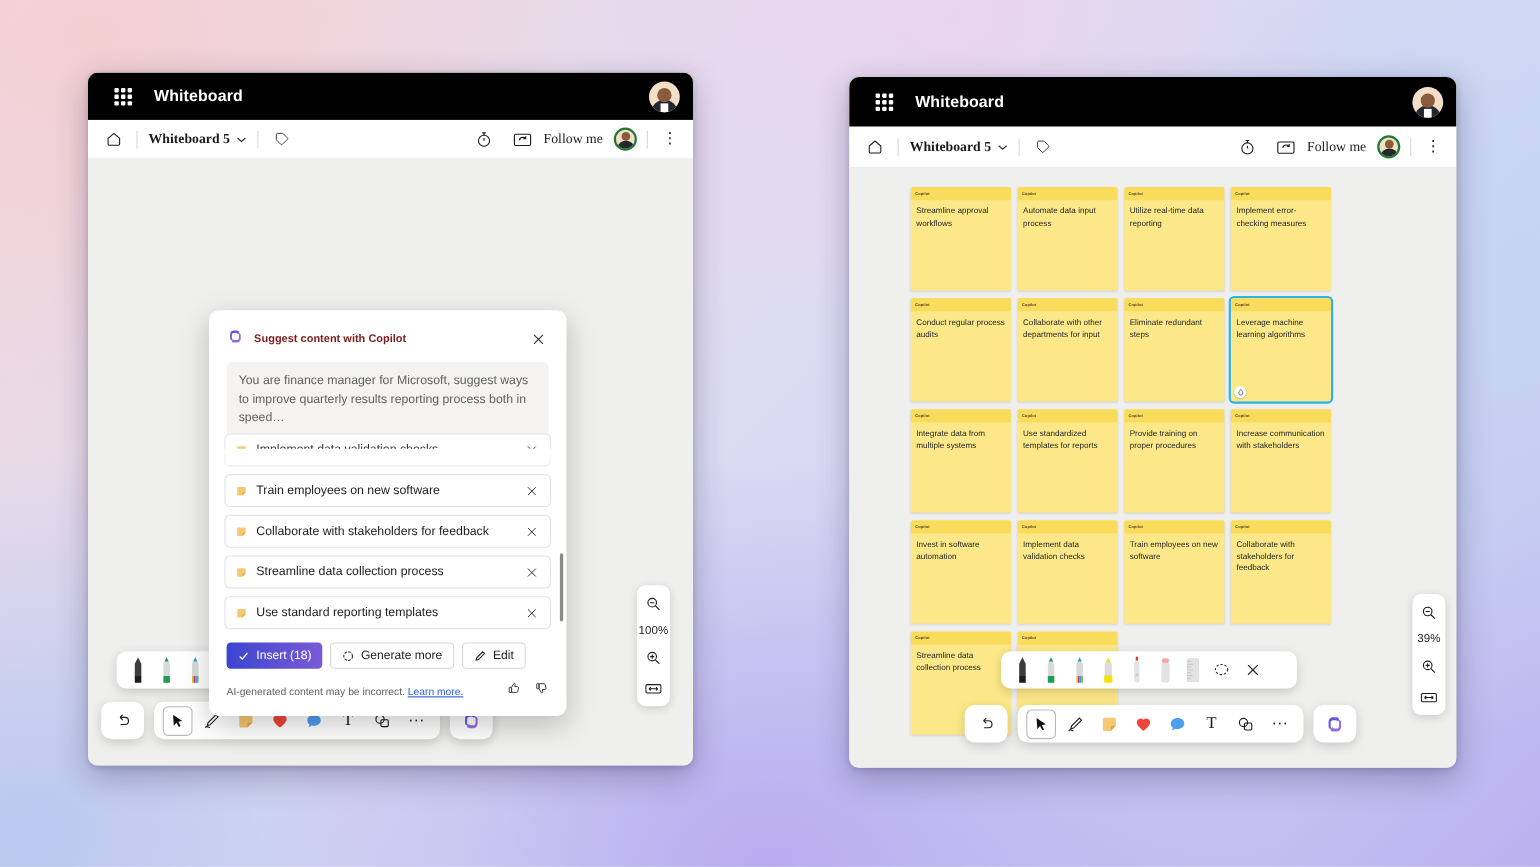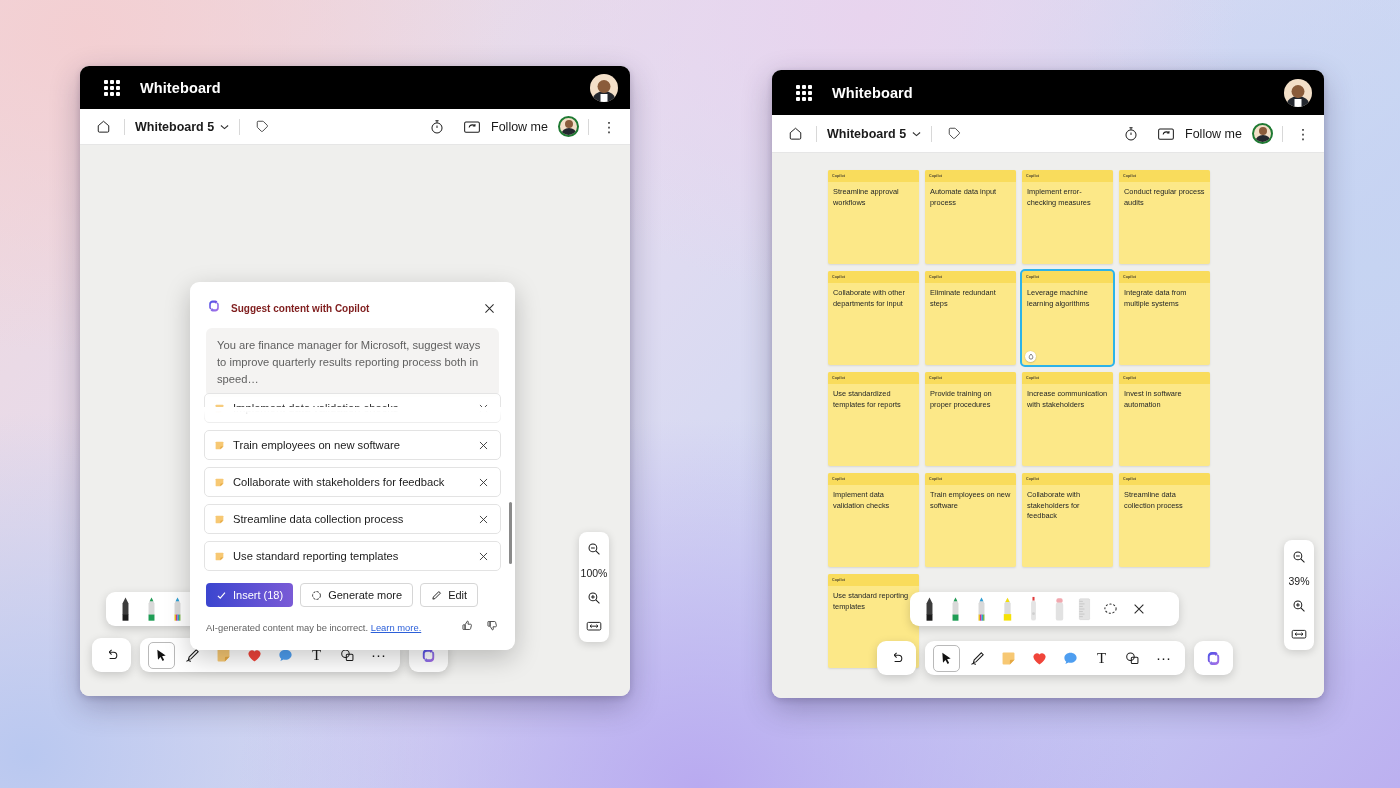--- a/index.html
+++ b/index.html
@@ -33,21 +33,21 @@
   .avatar { position:absolute; right:12px; top:50%; transform:translateY(-50%);
             width:28px; height:28px; border-radius:50%; overflow:hidden; background:#f3dfc8; }
   .avatar .face { position:absolute; left:50%; top:24%; transform:translateX(-50%);
                   width:13px; height:13px; border-radius:50%; background:#8a5c3b; }
   .avatar .body { position:absolute; left:50%; bottom:-3px; transform:translateX(-50%);
                   width:23px; height:14px; border-radius:50% 50% 0 0 / 70% 70% 0 0; background:#23272e; }
   .avatar .shirt{ position:absolute; left:50%; bottom:-3px; transform:translateX(-50%);
                   width:7px; height:11px; background:#fff; }
 
   .subbar { background:#fff; height:36px; display:flex; align-items:center;
-            padding:0 10px; gap:0; border-bottom:1px solid #e6e6e6; }
+            padding:0 10px; gap:0; border-bottom:1px solid #e6e6e6;font-family:Liberation Serif, serif; }
   .win-right .subbar { height: 38px; }
   .ib { display:flex; align-items:center; justify-content:center; border:none;
         background:transparent; cursor:pointer; border-radius:4px; }
   .home-btn { width:26px; height:26px; }
   .vsep { width:1px; height:16px; background:#d8d8d8; margin:0 8px; }
   .bname { font-size:12.5px; font-weight:700; color:#1b1b1b; }
   .chev { margin-left:6px; color:#444; font-size:9px; }
   .tagbtn { width:24px; height:24px; margin-left:2px; }
   .spacer { flex:1; }
   .right-tools { display:flex; align-items:center; gap:4px; }
@@ -567,20 +567,26 @@
         <div class="note">
           <div class="note-hd">
             <span>Copilot</span>
           </div>
           <div class="note-body">Automate data input process</div>
         </div>
         <div class="note">
           <div class="note-hd">
             <span>Copilot</span>
           </div>
+          <div class="note-body">Utilize real-time data reporting</div>
+        </div>
+        <div class="note">
+          <div class="note-hd">
+            <span>Copilot</span>
+          </div>
           <div class="note-body">Implement error-checking measures</div>
         </div>
         <div class="note">
           <div class="note-hd">
             <span>Copilot</span>
           </div>
           <div class="note-body">Conduct regular process audits</div>
         </div>
         <div class="note">
           <div class="note-hd">

